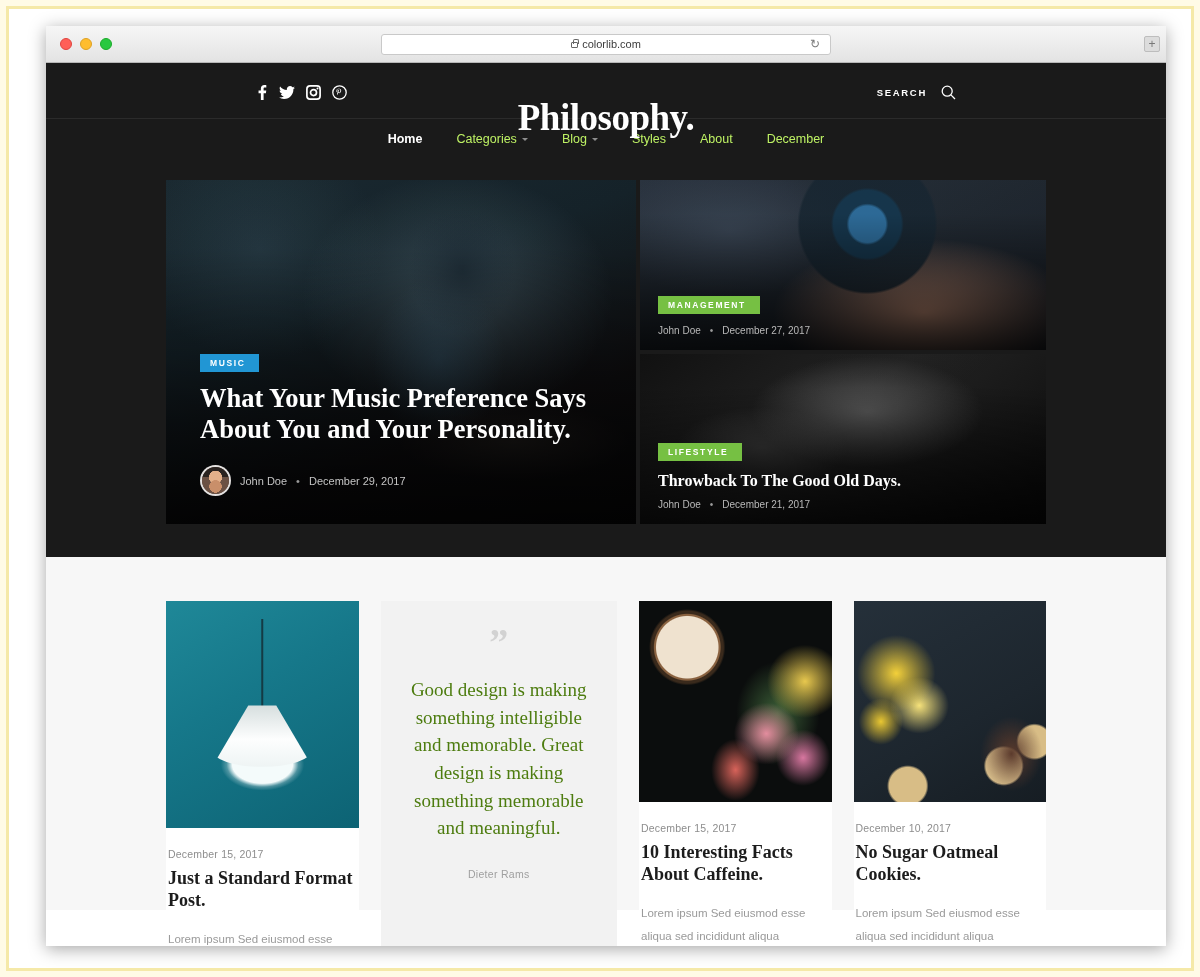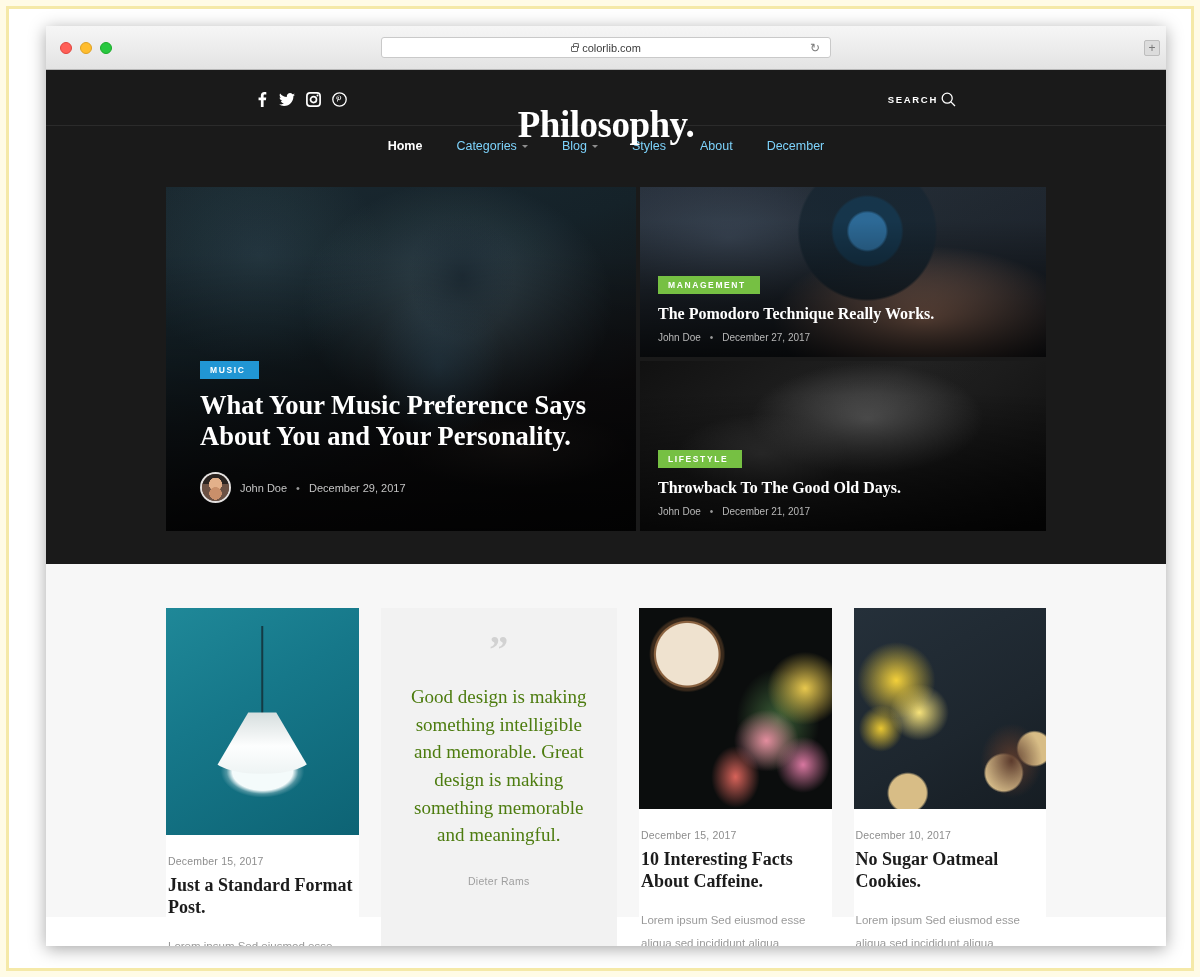--- a/index.html
+++ b/index.html
@@ -35,21 +35,21 @@
     left: 40px;
     top: 20px;
     width: 1120px;
     height: 920px;
     background: #1c1c1c;
     box-shadow: 0 3px 16px rgba(0,0,0,0.35);
     overflow: hidden;
   }
 
   .browser-chrome {
-    height: 44px;
+    height: 37px;
     background: linear-gradient(#f6f6f6, #e3e3e3);
     border-bottom: 1px solid #b7b7b7;
     display: flex;
     align-items: center;
     position: relative;
   }
   .traffic-lights {
     display: flex;
     gap: 8px;
     margin-left: 14px;
@@ -155,40 +155,40 @@
     font-weight: bold;
     font-size: 37px;
     color: #ffffff;
     letter-spacing: -0.5px;
     cursor: pointer;
   }
 
   .search-box {
     display: flex;
     align-items: center;
-    gap: 3px;
+    gap: 14px;
     color: #ffffff;
     cursor: pointer;
   }
   .search-label {
     font-size: 9.5px;
     letter-spacing: 1.7px;
     font-weight: bold;
   }
 
   .header-nav {
     border-top: 1px solid #2b2b2b;
     display: flex;
     justify-content: center;
     align-items: center;
     gap: 0;
     padding: 13px 0 14px 0;
   }
   .nav-item {
-    color: #7dd3fc;
+    color: #bef264;
     font-size: 12.5px;
     padding: 0 17px;
     display: flex;
     align-items: center;
     gap: 5px;
     cursor: pointer;
   }
   .nav-item.active { color: #ffffff; font-weight: bold; }
   .caret {
     width: 0; height: 0;
@@ -582,21 +582,20 @@
             </div>
           </article>
 
           <div class="hero-side">
 
             <article class="hero-card">
               <div class="img-camera"></div>
               <div class="card-overlay"></div>
               <div class="card-body">
                 <span class="badge" style="background:#76c043">MANAGEMENT</span>
-                <h2 class="card-title">The Pomodoro Technique Really Works.</h2>
                 <div class="card-meta">
                   <span>John Doe</span>
                   <span class="meta-dot">•</span>
                   <span>December 27, 2017</span>
                 </div>
               </div>
             </article>
 
             <article class="hero-card">
               <div class="img-moto"></div>

